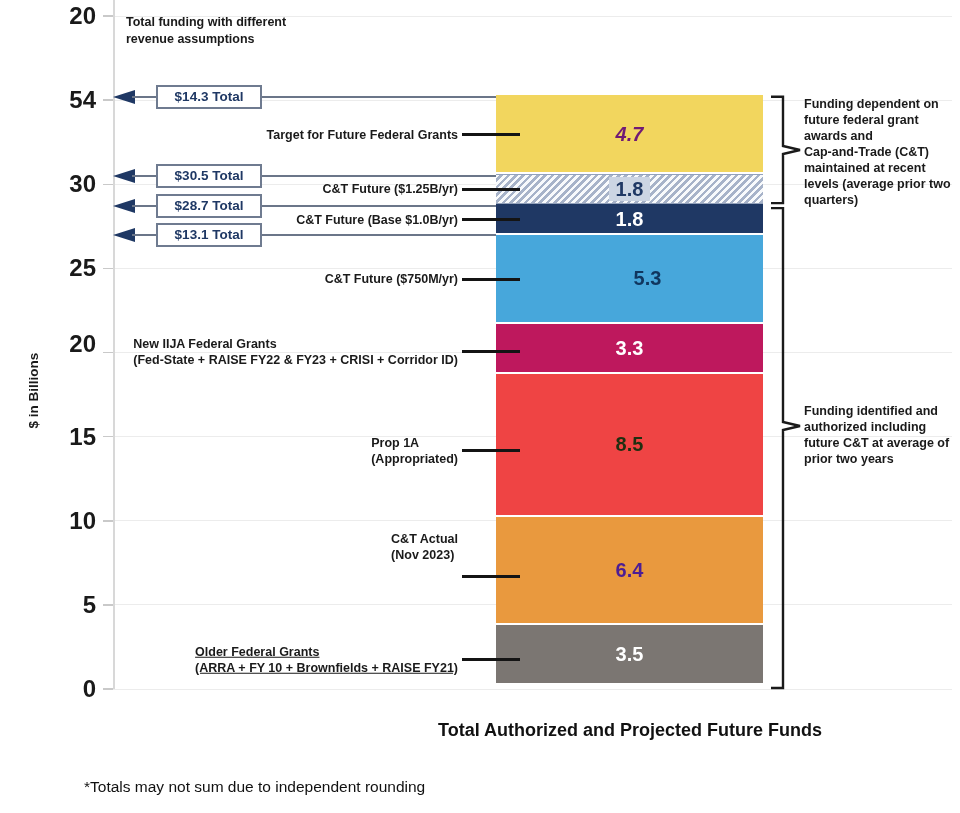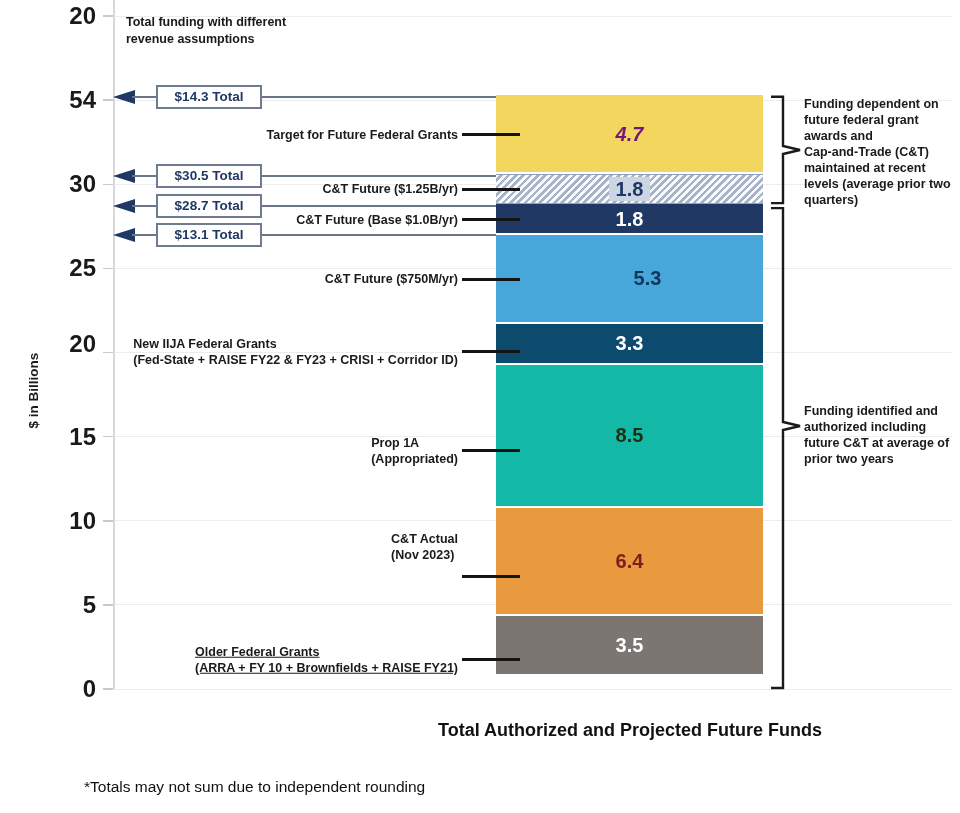--- a/index.html
+++ b/index.html
@@ -80,28 +80,28 @@
         </div>
         <div class="seg seg-hatch" style="height: 30.285px;">
           <span class="seg-val patch" style="color: rgb(31, 56, 100);">1.8</span>
         </div>
         <div class="seg" style="height: 30.285px; background: rgb(31, 56, 100); border-bottom: 2px solid rgb(255, 255, 255);">
           <span class="seg-val" style="color: rgb(255, 255, 255);">1.8</span>
         </div>
         <div class="seg" style="height: 89.1725px; background: rgb(71, 167, 219); border-bottom: 2px solid rgb(255, 255, 255); padding-left: 36px;">
           <span class="seg-val" style="color: rgb(16, 54, 94);">5.3</span>
         </div>
-        <div class="seg" style="height: 41px; background: #0c4a6e; border-bottom: 2px solid rgb(255, 255, 255);">
+        <div class="seg" style="height: 50px; background: #be185d; border-bottom: 2px solid rgb(255, 255, 255);">
           <span class="seg-val" style="color: rgb(255, 255, 255);">3.3</span>
         </div>
-        <div class="seg" style="height: 143.012px; background: #14b8a6; border-bottom: 2px solid rgb(255, 255, 255); justify-content: center;">
+        <div class="seg" style="height: 143.012px; background: #ef4444; border-bottom: 2px solid rgb(255, 255, 255); justify-content: center;">
           <span class="seg-val" style="color: rgb(30, 47, 16);">8.5</span>
         </div>
         <div class="seg" style="height: 107.68px; background: rgb(233, 153, 62); border-bottom: 2px solid rgb(255, 255, 255);">
-          <span class="seg-val" style="color: #7f1d1d;">6.4</span>
+          <span class="seg-val" style="color: #4c1d95;">6.4</span>
         </div>
         <div class="seg" style="height: 58.8875px; background: rgb(123, 118, 114);">
           <span class="seg-val" style="color: rgb(255, 255, 255); text-align: right;">3.5</span>
         </div>
       </div>
     </div>
   <div id="label-layer">
       <div class="seg-label" style="right: 502px; top: 134.616px;">Target for Future Federal Grants</div>
       <div class="connector" style="left: 462px; top: 133.116px; width: 58px;"></div>
       <div class="seg-label" style="right: 502px; top: 189.297px;">C&amp;T Future ($1.25B/yr)</div>

